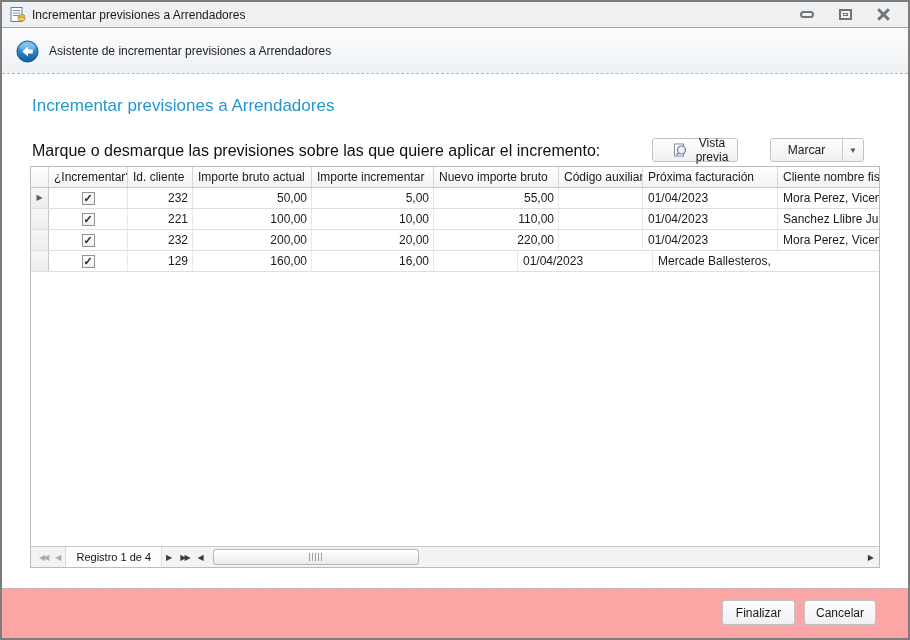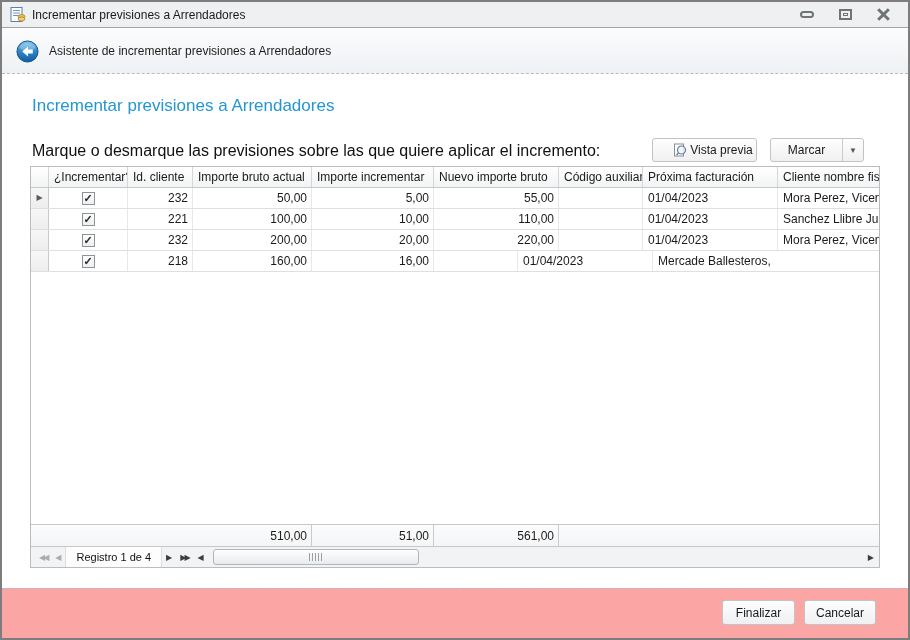--- a/index.html
+++ b/index.html
@@ -41,21 +41,21 @@
     position:absolute; left:30px; top:94px;
     font-size:17px; font-weight:normal; color:#2596d2;
   }
   .instruction { position:absolute; left:30px; top:140px; font-size:16px; color:#111; }
   .toolbar-btn {
     position:absolute; top:136px; height:24px;
     background:linear-gradient(#fefefe,#f0f0f2);
     border:1px solid #c2c3c7; border-radius:3px;
     font-size:12px; color:#1a1a1a; display:flex; align-items:center; cursor:pointer;
   }
-  .btn-preview { left:650px; width:105px; padding-left:20px; }
+  .btn-preview { left:650px; width:86px; padding-left:20px; }
   .btn-preview .lbl { flex:1; text-align:center; }
   .btn-mark { left:768px; width:94px; }
   .btn-mark .lbl { flex:1; text-align:center; }
   .split-sep { width:1px; height:100%; background:#c9cace; }
   .dd-zone { width:20px; height:100%; display:flex; align-items:center; justify-content:center; font-size:8px; color:#555; }
   
   .grid {
     position:absolute; left:28px; top:164px; width:850px; height:402px;
     border:1px solid #babcbe; background:#fff;
     display:flex; flex-direction:column; font-size:12px; color:#1a1a1a;
@@ -258,41 +258,30 @@
 
     <div class="grid-row">
       <div class="cell sel w-sel">
           <span class="row-marker"></span>
         </div>
       <div class="cell chk-cell w-inc">
         <span class="checkbox checked">
             <span class="tick">✓</span>
           </span>
       </div>
-      <div class="cell num w-id">218</div>
+      <div class="cell num w-id">129</div>
       <div class="cell num w-gc">160,00</div>
       <div class="cell num w-in">16,00</div>
       <div class="cell w-ax"></div>
       <div class="cell w-nb">01/04/2023</div>
       <div class="cell w-cn">Mercade Ballesteros,</div>
     </div>
 
     <div class="grid-fill"></div>
 
-    <div class="summary-row">
-      <div class="scell w-sel"></div>
-      <div class="scell w-inc"></div>
-      <div class="scell w-id"></div>
-      <div class="scell val w-gc">510,00</div>
-      <div class="scell val w-in">51,00</div>
-      <div class="scell val w-gn">561,00</div>
-      <div class="scell w-ax"></div>
-      <div class="scell w-nb"></div>
-      <div class="scell w-cn"></div>
-    </div>
 
     <div class="navigator">
       <span class="nav-btn nav-first disabled">◀◀</span>
       <span class="nav-btn disabled">◀</span>
       <span class="record-box">Registro 1 de 4</span>
       <span class="nav-btn enabled">▶</span>
       <span class="nav-btn nav-last enabled">▶▶</span>
       <span class="scroll-arrow">◀</span>
       <div class="hscroll-track">
         <div class="hscroll-thumb">

